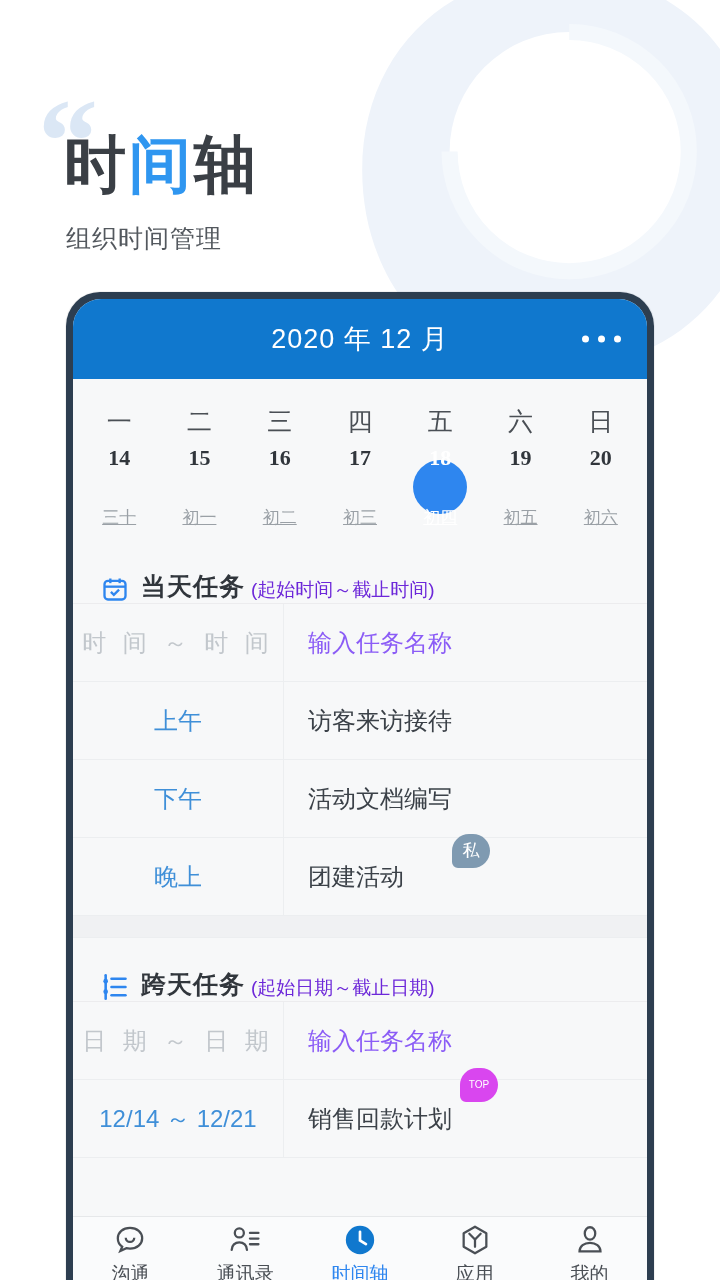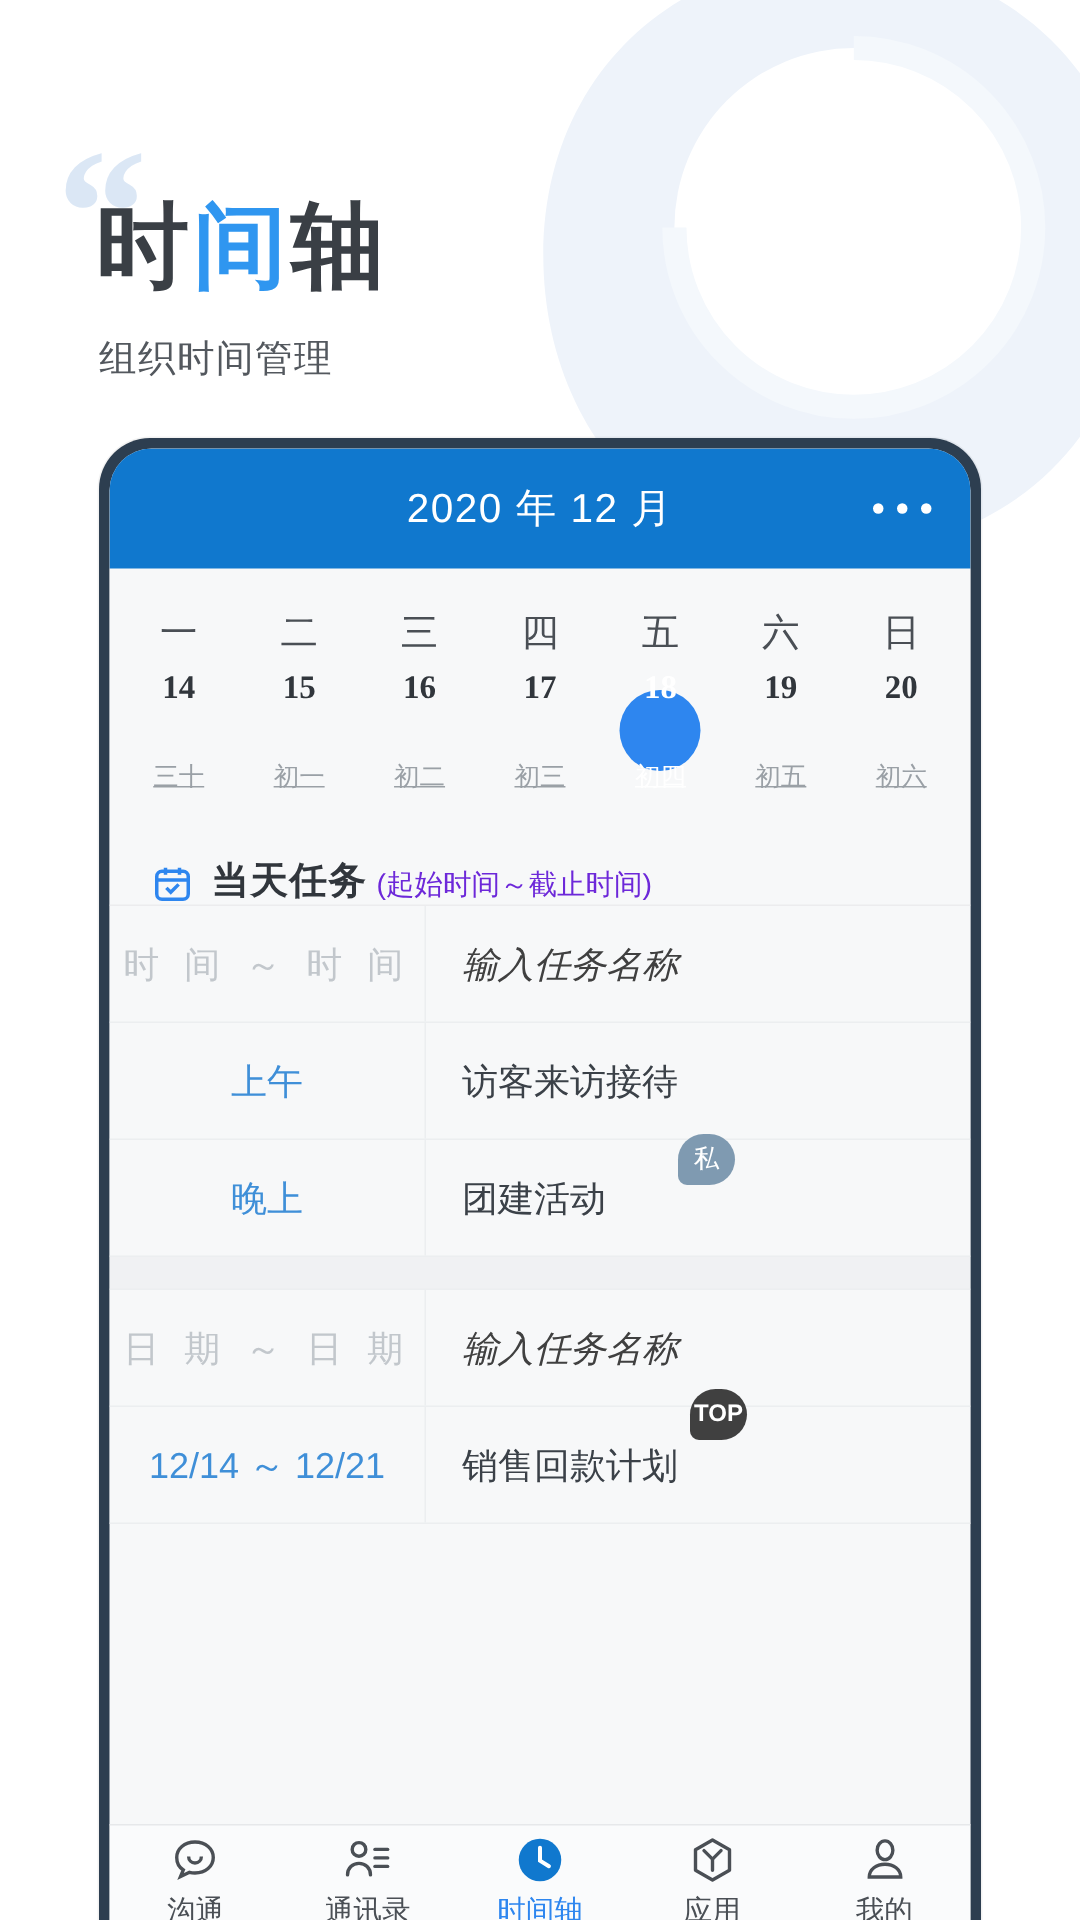--- a/index.html
+++ b/index.html
@@ -128,33 +128,33 @@
   .cell-time.filled { color:#3f8fd8; }
   .cell-time.placeholder { color:#c2c7cc; letter-spacing:5px; }
   .cell-name {
     flex:1 1 auto;
     display:flex; align-items:center;
     padding-left:24px;
     font-size:24px;
     position:relative;
   }
   .cell-name.filled { color:#3b4148; }
-  .cell-name.placeholder { color:#404040;font-style:italic; }
+  .cell-name.placeholder { color:#8b5cf6; }
 
   
   .badge {
     display:inline-block;
     width:38px; height:34px;
     border-radius:17px 17px 17px 6px;
     color:#ffffff; font-size:17px;
     text-align:center; line-height:34px;
     position:absolute;
   }
   .badge-private { background:#7f9ab1; left:168px; top:-4px; }
-  .badge-top { background:#404040; left:176px; top:-12px; font-size:16px; font-weight:700; letter-spacing:0px; }
+  .badge-top { background:#d946ef; left:176px; top:-12px; font-size:10px; font-weight:400; letter-spacing:0px; }
 
   .gap-row { height:22px; background:#f0f1f3; border-bottom:1px solid #eceef0; }
 
   
   #bottom-nav {
     position:absolute; bottom:0; left:0;
     width:100%; height:76px;
     background:#fafbfc;
     border-top:1px solid #e6e8ea;
     display:flex;
@@ -269,31 +269,49 @@
       <div class="cell-name placeholder">输入任务名称</div>
     </div>
 
     <div class="task-row">
       <div class="cell-time filled">上午</div>
       <div class="cell-name filled">
           <span>访客来访接待</span>
         </div>
     </div>
 
+    <div class="task-row">
+      <div class="cell-time filled">下午</div>
+      <div class="cell-name filled">
+          <span>活动文档编写</span>
+        </div>
+    </div>
 
     <div class="task-row">
       <div class="cell-time filled">晚上</div>
       <div class="cell-name filled">
         <span>团建活动</span>
         <span class="badge badge-private">私</span>
       </div>
     </div>
 
     <div class="gap-row"></div>
 
+    <div class="section-header">
+      <svg class="section-icon" viewBox="0 0 24 24" stroke="#2e86ef" stroke-width="2.2" fill="none" stroke-linecap="round">
+        <line x1="9" y1="5" x2="21" y2="5"></line>
+        <line x1="9" y1="12" x2="21" y2="12"></line>
+        <line x1="9" y1="19" x2="21" y2="19"></line>
+        <line x1="4" y1="2" x2="4" y2="22"></line>
+        <circle cx="4" cy="7" r="2" fill="#2e86ef" stroke="none"></circle>
+        <circle cx="4" cy="16" r="2" fill="#2e86ef" stroke="none"></circle>
+      </svg>
+      <span class="section-title">跨天任务</span>
+      <span class="section-hint">(起始日期～截止日期)</span>
+    </div>
 
     <div class="task-row">
       <div class="cell-time placeholder">日 期 ～ 日 期</div>
       <div class="cell-name placeholder">输入任务名称</div>
     </div>
 
     <div class="task-row">
       <div class="cell-time filled">12/14 ～ 12/21</div>
       <div class="cell-name filled">
         <span>销售回款计划</span>

